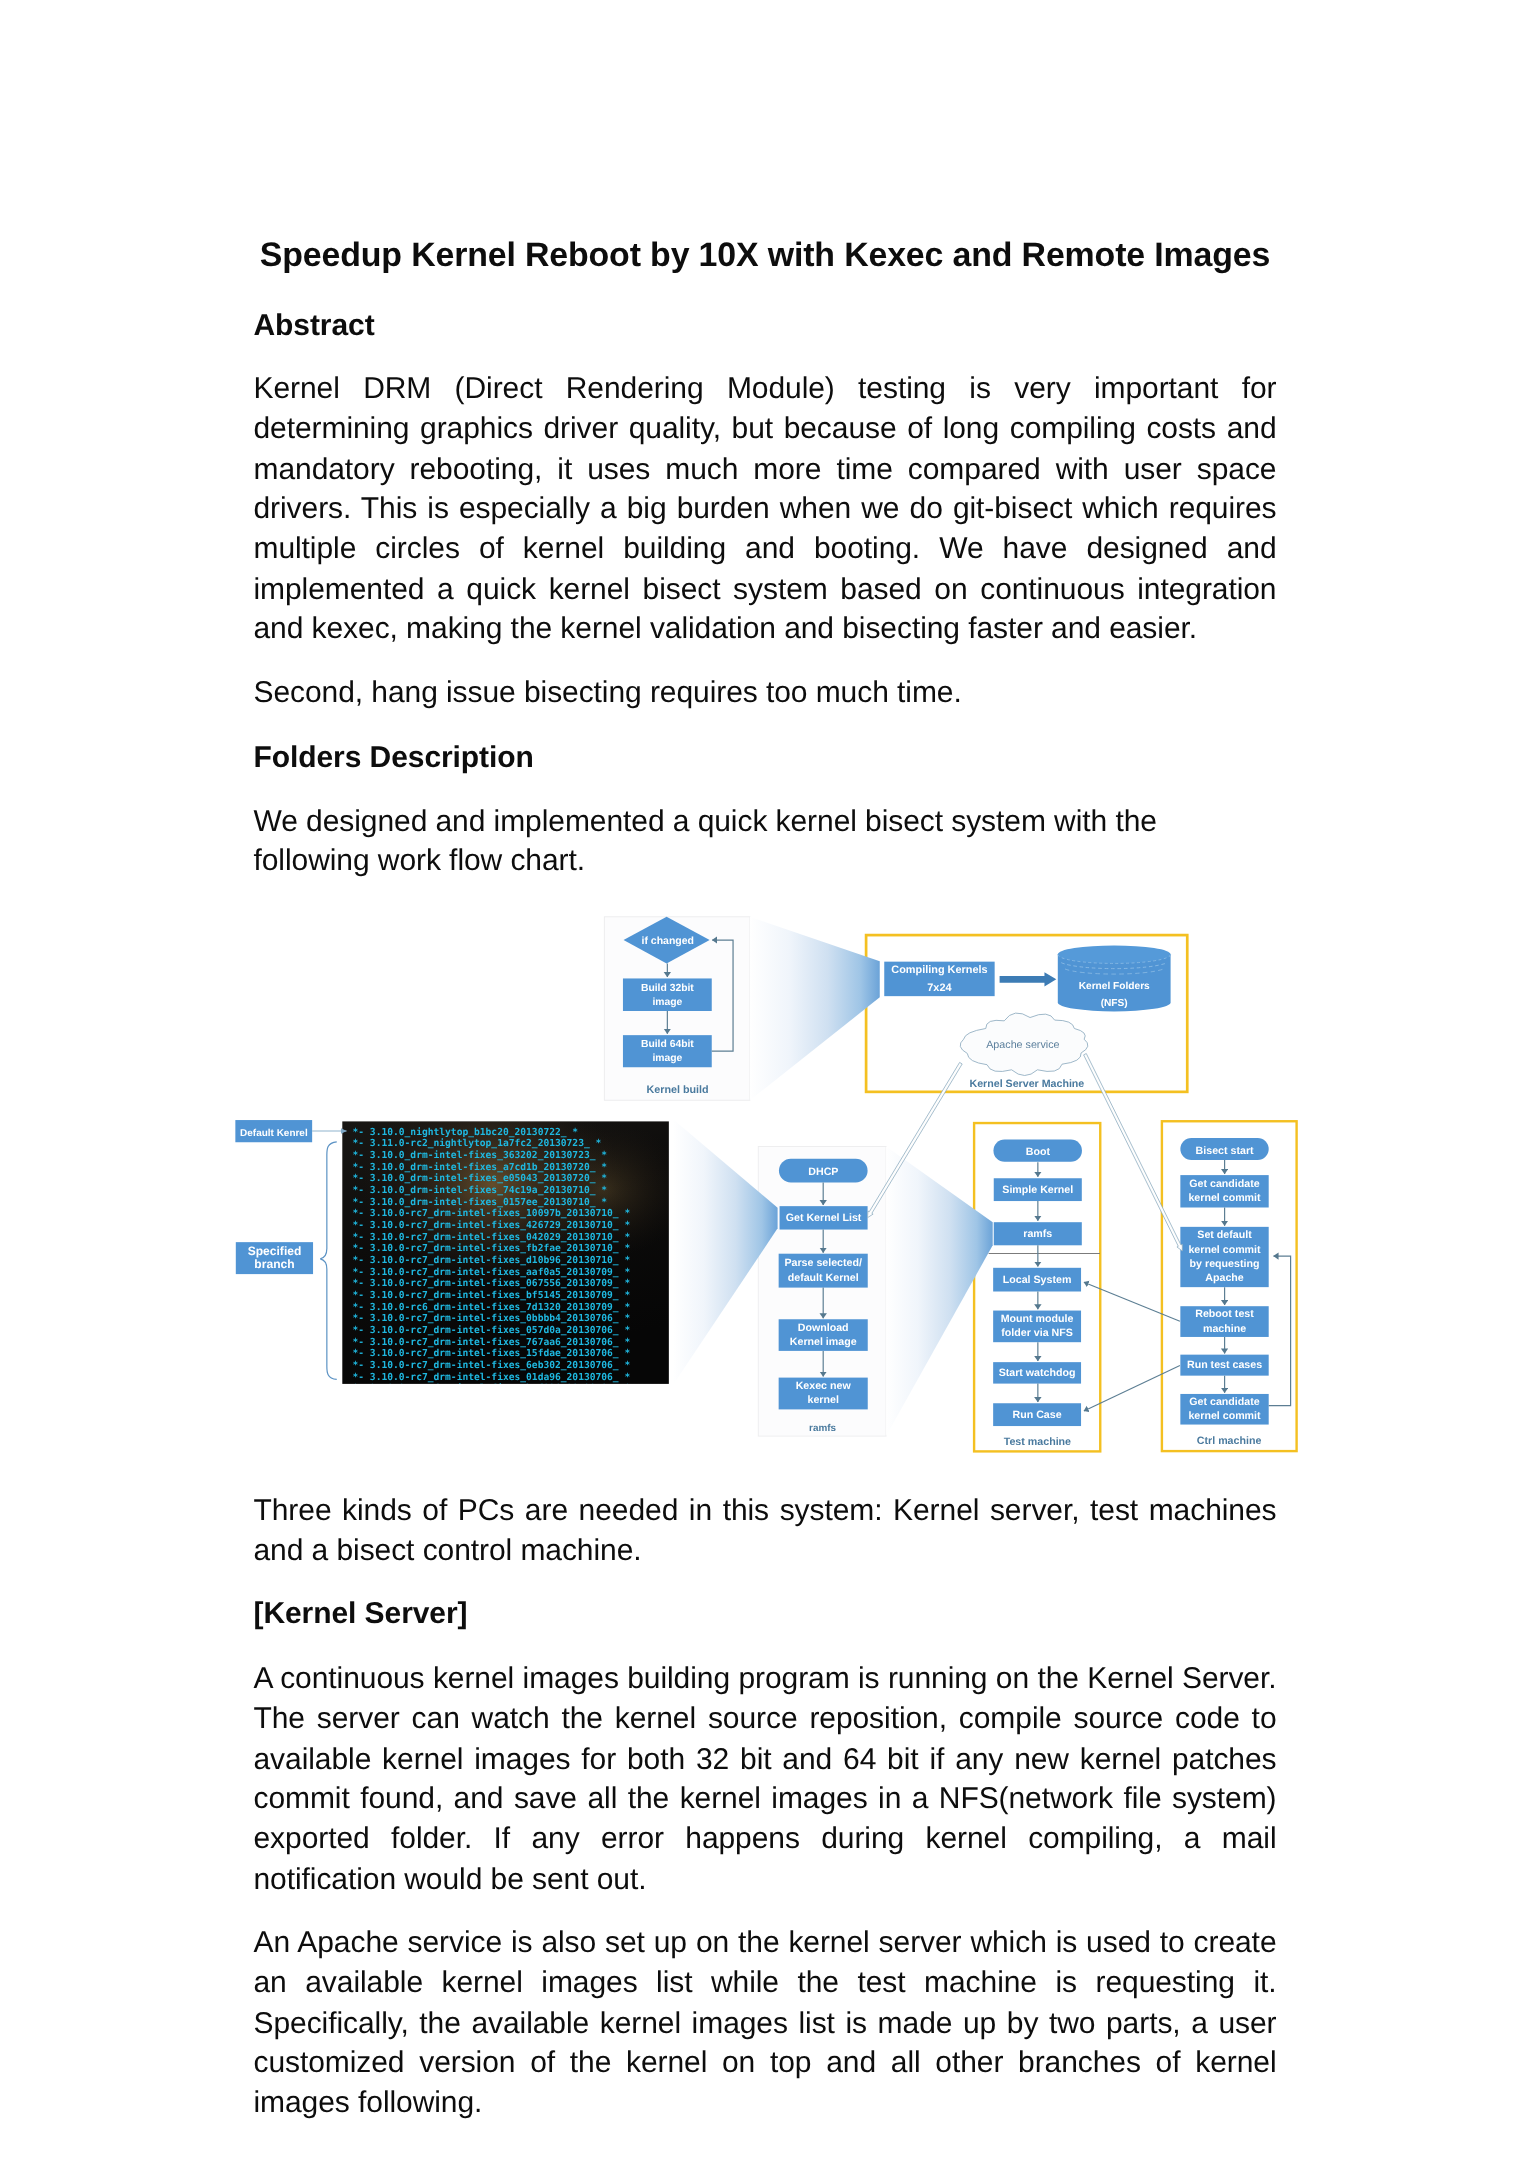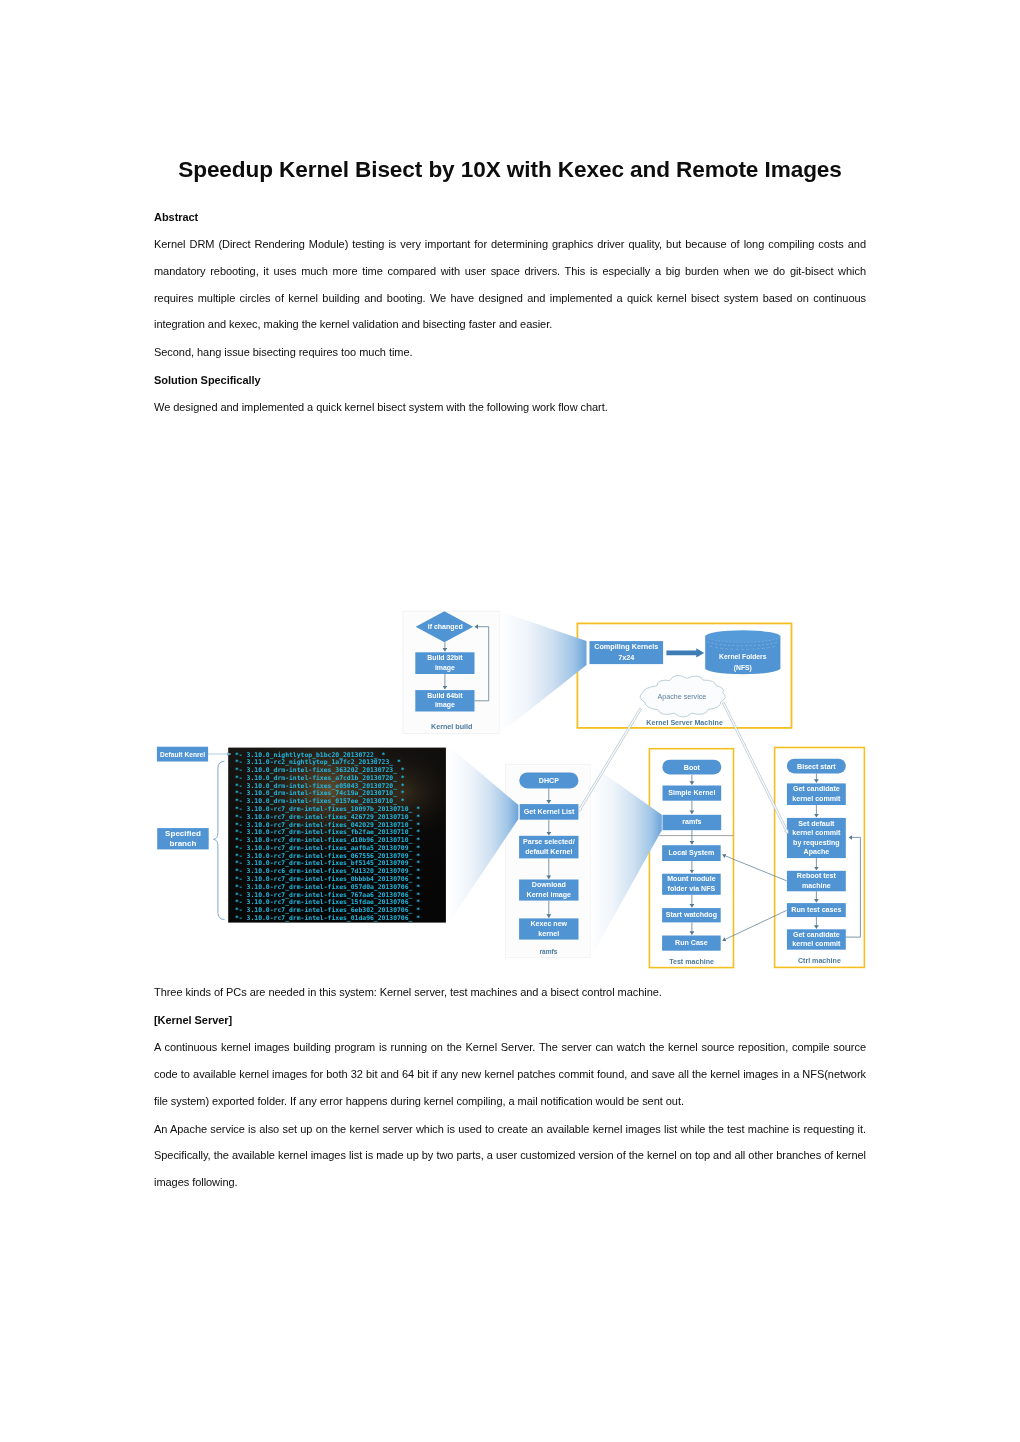--- a/index.html
+++ b/index.html
@@ -2,38 +2,38 @@
 <html><head>
 <meta charset="utf-8">
 <style>
   html,body{margin:0;padding:0;background:#ffffff;}
   body{width:1020px;height:1442px;font-family:"Liberation Sans",sans-serif;color:#0d0d0d;overflow:hidden;
        -webkit-font-smoothing:antialiased;}
   .page{position:relative;width:1020px;height:1442px;background:#fff;}
   .doc{position:absolute;left:153px;top:156px;width:714px;}
   h1.title{font-size:22.6px;font-weight:bold;text-align:center;margin:0 0 20px 0;padding:0;
            line-height:1.22;letter-spacing:-0.1px;}
-  p.t{margin:1px;font-size:11px;line-height:26.7px;text-align:justify;text-justify:inter-word;
+  p.t{margin:16px;font-size:20px;line-height:26.7px;text-align:justify;text-justify:inter-word;
       letter-spacing:-0.05px;}
   p.b{font-weight:bold;}
   p.nj{text-align:left;}
   
   .fig{position:absolute;left:150px;top:606px;width:725px;height:372px;}
   .doc2{top:978px;}
 </style>
 </head>
 <body>
 
 <div class="page">
   <div class="doc">
-    <h1 class="title">Speedup Kernel Bisect by 10X with Kexec and Remote Images</h1>
+    <h1 class="title">Speedup Kernel Reboot by 10X with Kexec and Remote Images</h1>
     <p class="t b nj">Abstract</p>
     <p class="t">Kernel DRM (Direct Rendering Module) testing is very important for determining graphics driver quality, but because of long compiling costs and mandatory rebooting, it uses much more time compared with user space drivers. This is especially a big burden when we do git-bisect which requires multiple circles of kernel building and booting. We have designed and implemented a quick kernel bisect system based on continuous integration and kexec, making the kernel validation and bisecting faster and easier.</p>
     <p class="t nj">Second, hang issue bisecting requires too much time.</p>
-    <p class="t b nj">Solution Specifically</p>
+    <p class="t b nj">Folders Description</p>
     <p class="t nj">We designed and implemented a quick kernel bisect system with the following work flow chart.</p>
   </div>
 
   <div class="fig">
    <svg id="digsvg" width="1020" height="1442" viewBox="0 0 1020 1442" style="position:absolute;left:-150px;top:-606px;">
     <defs>
       <linearGradient id="fanL" x1="0" y1="0" x2="1" y2="0">
         <stop offset="0" stop-color="#ffffff"></stop>
             <stop offset="0.30" stop-color="#f0f5fb"></stop>
             <stop offset="0.60" stop-color="#cfe0f1"></stop>

